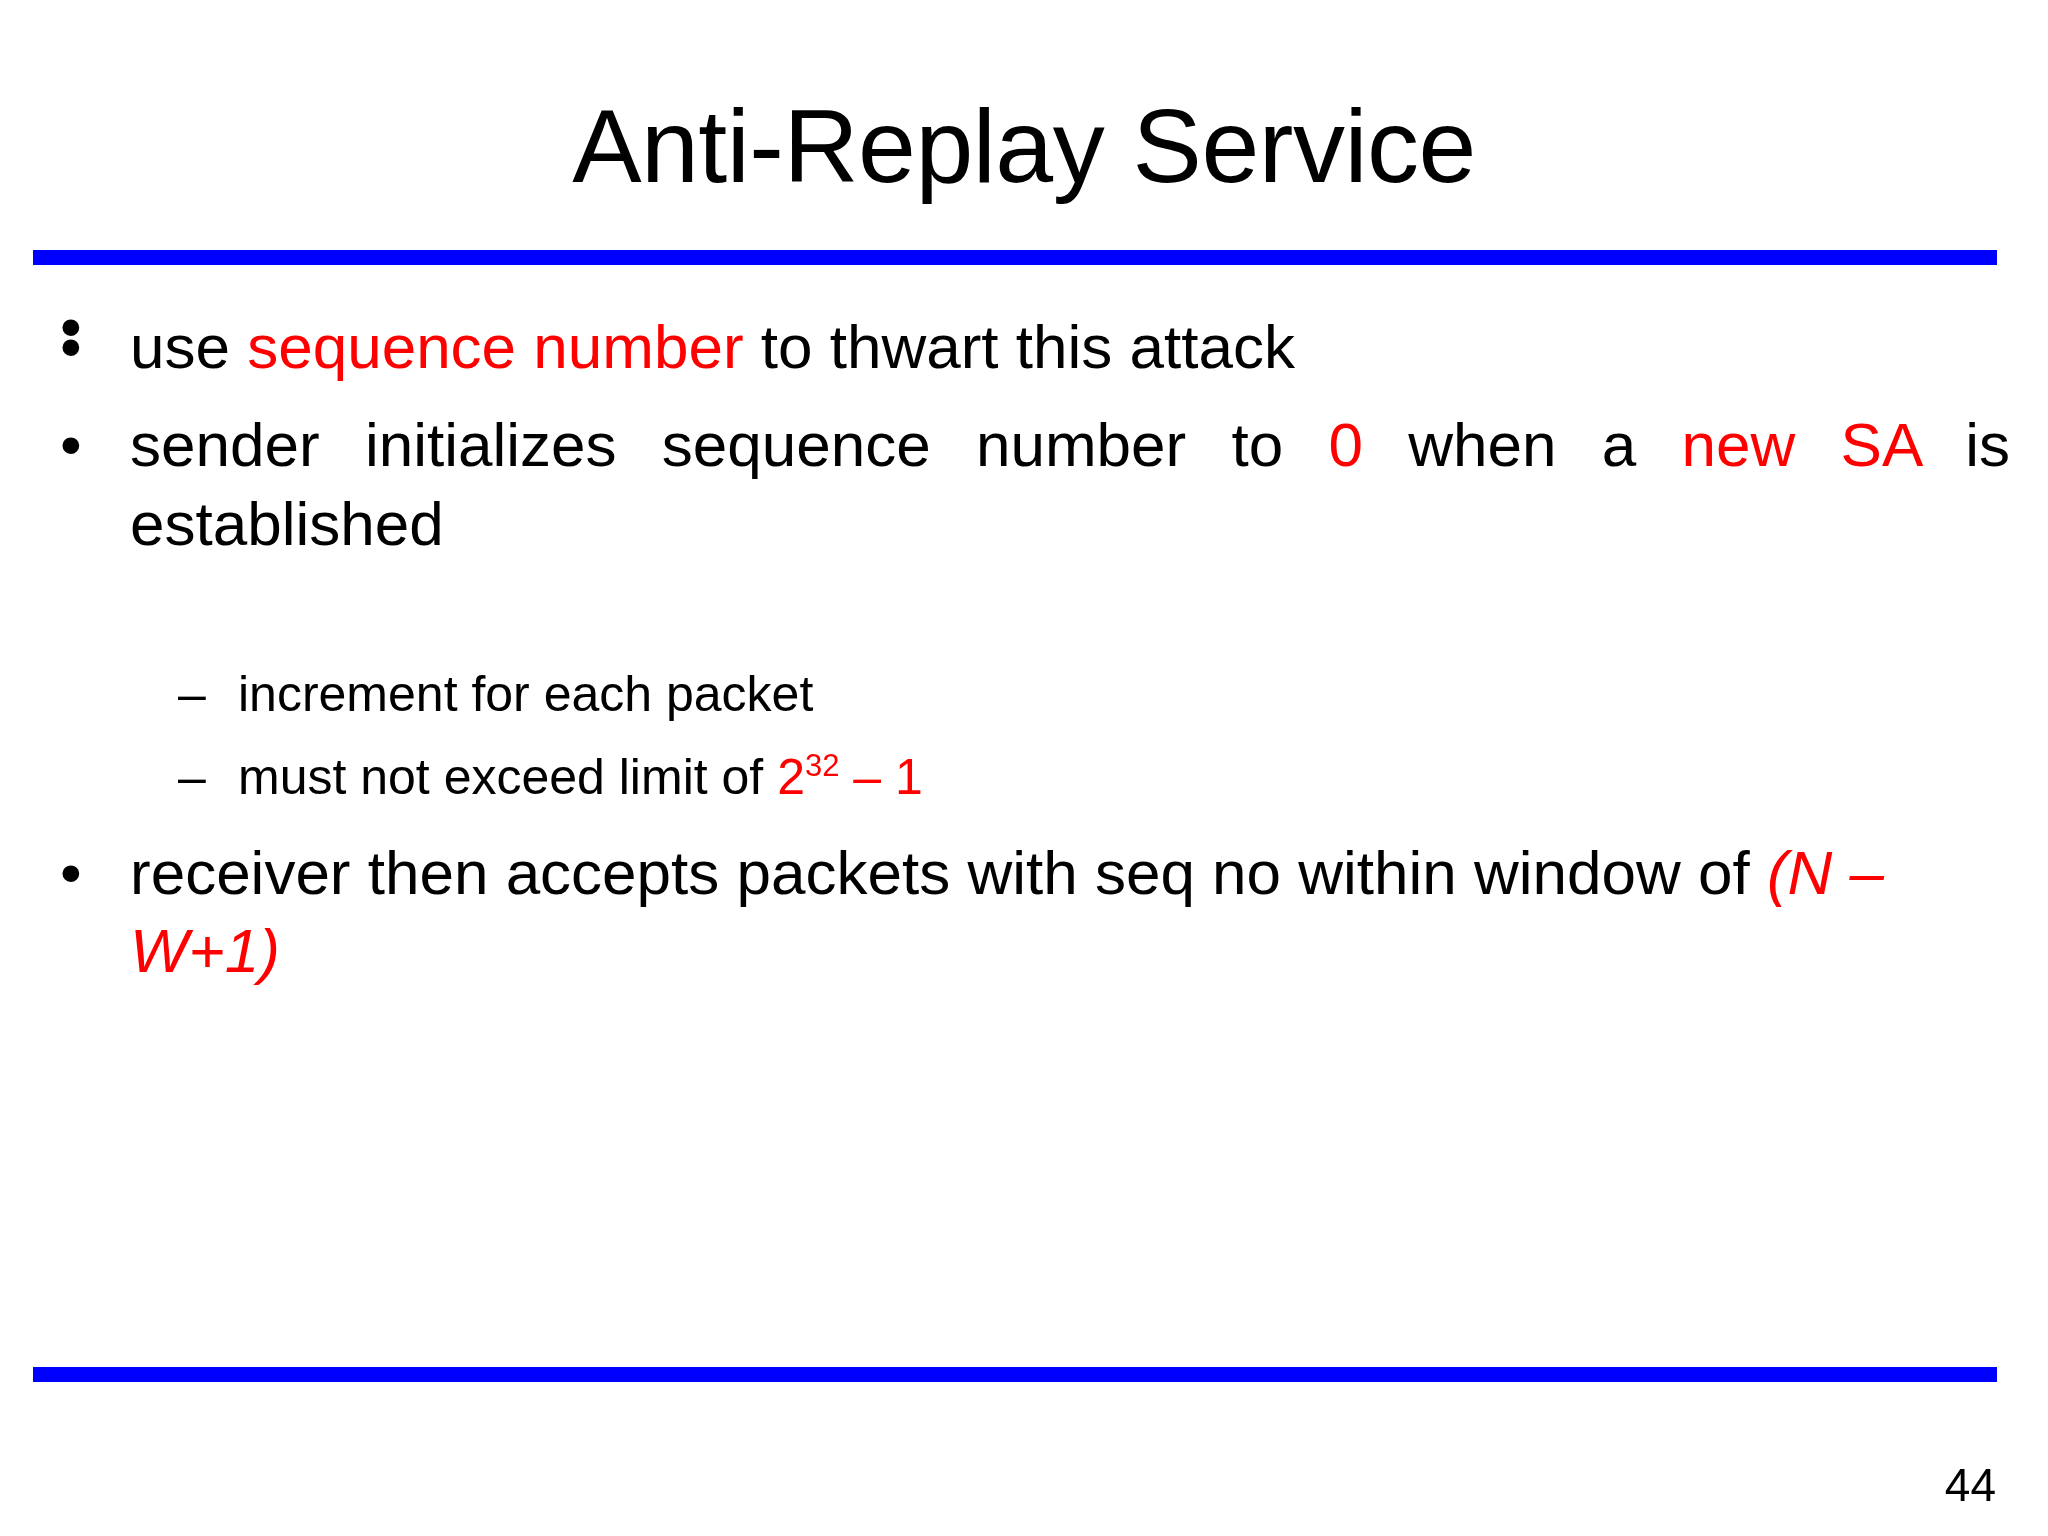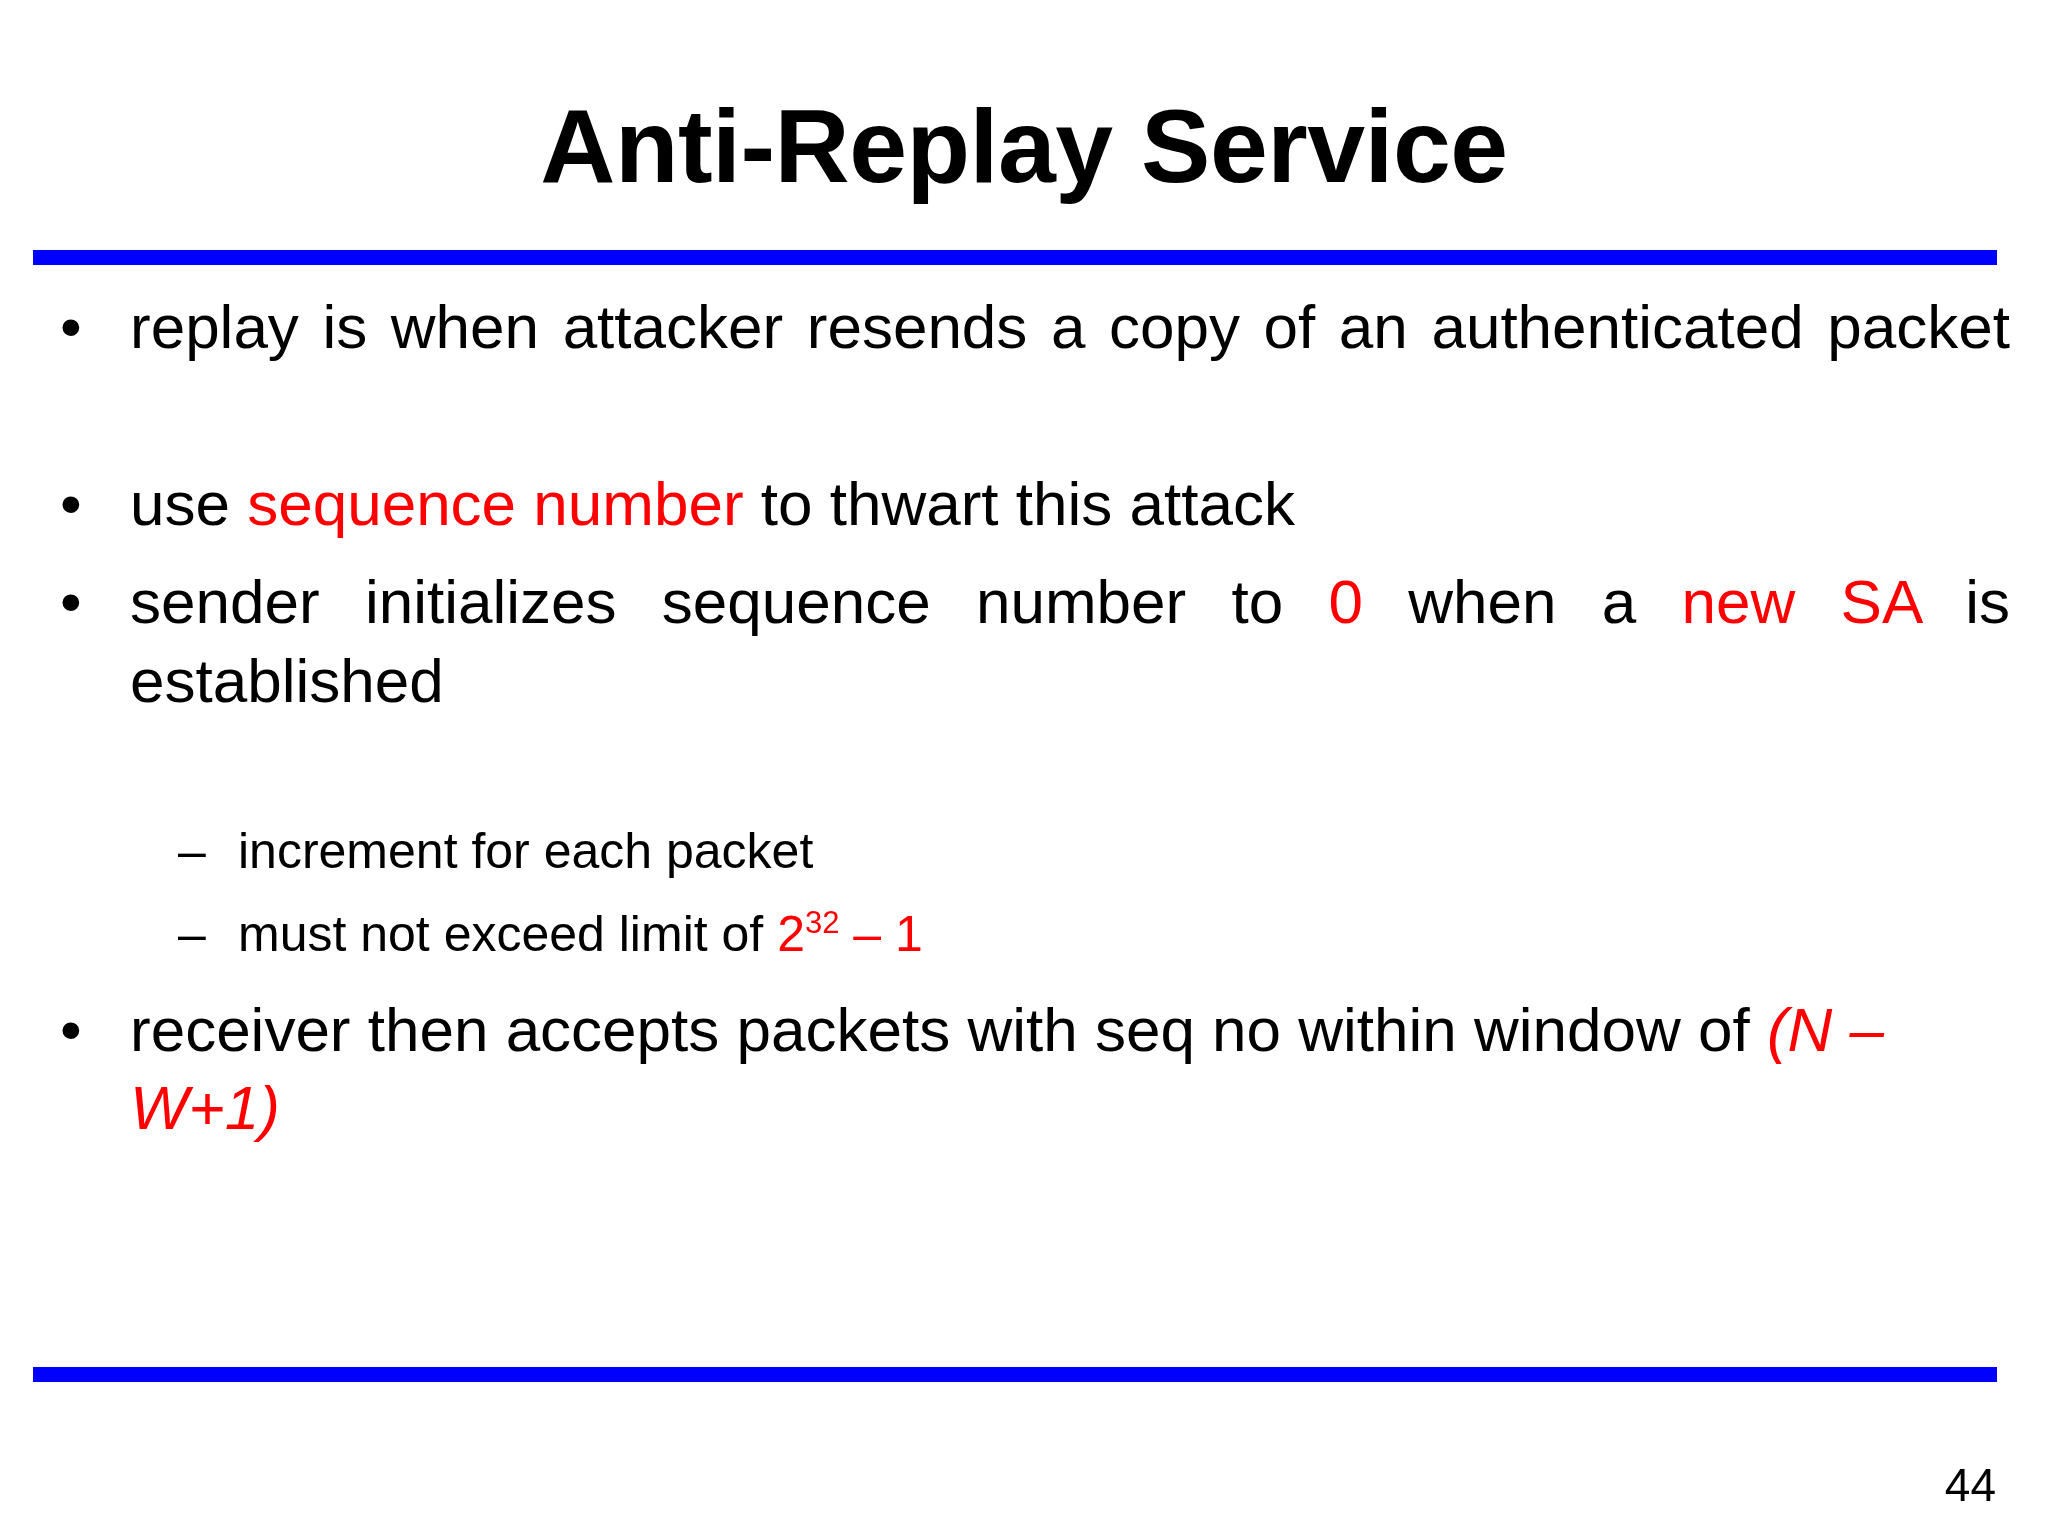--- a/index.html
+++ b/index.html
@@ -27,21 +27,21 @@
     position: absolute;
     left: 0;
     top: 18px;
     width: 2048px;
     text-align: center;
   }
   .slide-title {
     display: inline-block;
     font-size: 104px;
     line-height: 1.12;
-    font-weight: 700;
+    font-weight: 400;
     color: #000000;
     letter-spacing: -0.5px;
     white-space: nowrap;
   }
 
   
   .rule {
     position: absolute;
     left: 33px;
     width: 1964px;
@@ -142,21 +142,20 @@
   <div class="title-block">
     <h1 class="slide-title">Anti-Replay Service</h1>
   </div>
 
   <div class="rule rule-top"></div>
 
   <div class="body-block">
 
     <div class="bullet-row lvl1">
       <span class="marker">•</span>
-      <span class="txt"><span>replay is when attacker resends a copy of an authenticated packet</span></span>
     </div>
 
     <div class="spacer-sm"></div>
 
     <div class="bullet-row lvl1 nojust">
       <span class="marker">•</span>
       <span class="txt"><span>use </span><span class="red">sequence number</span><span> to thwart this attack</span></span>
     </div>
 
     <div class="spacer-sm"></div>

